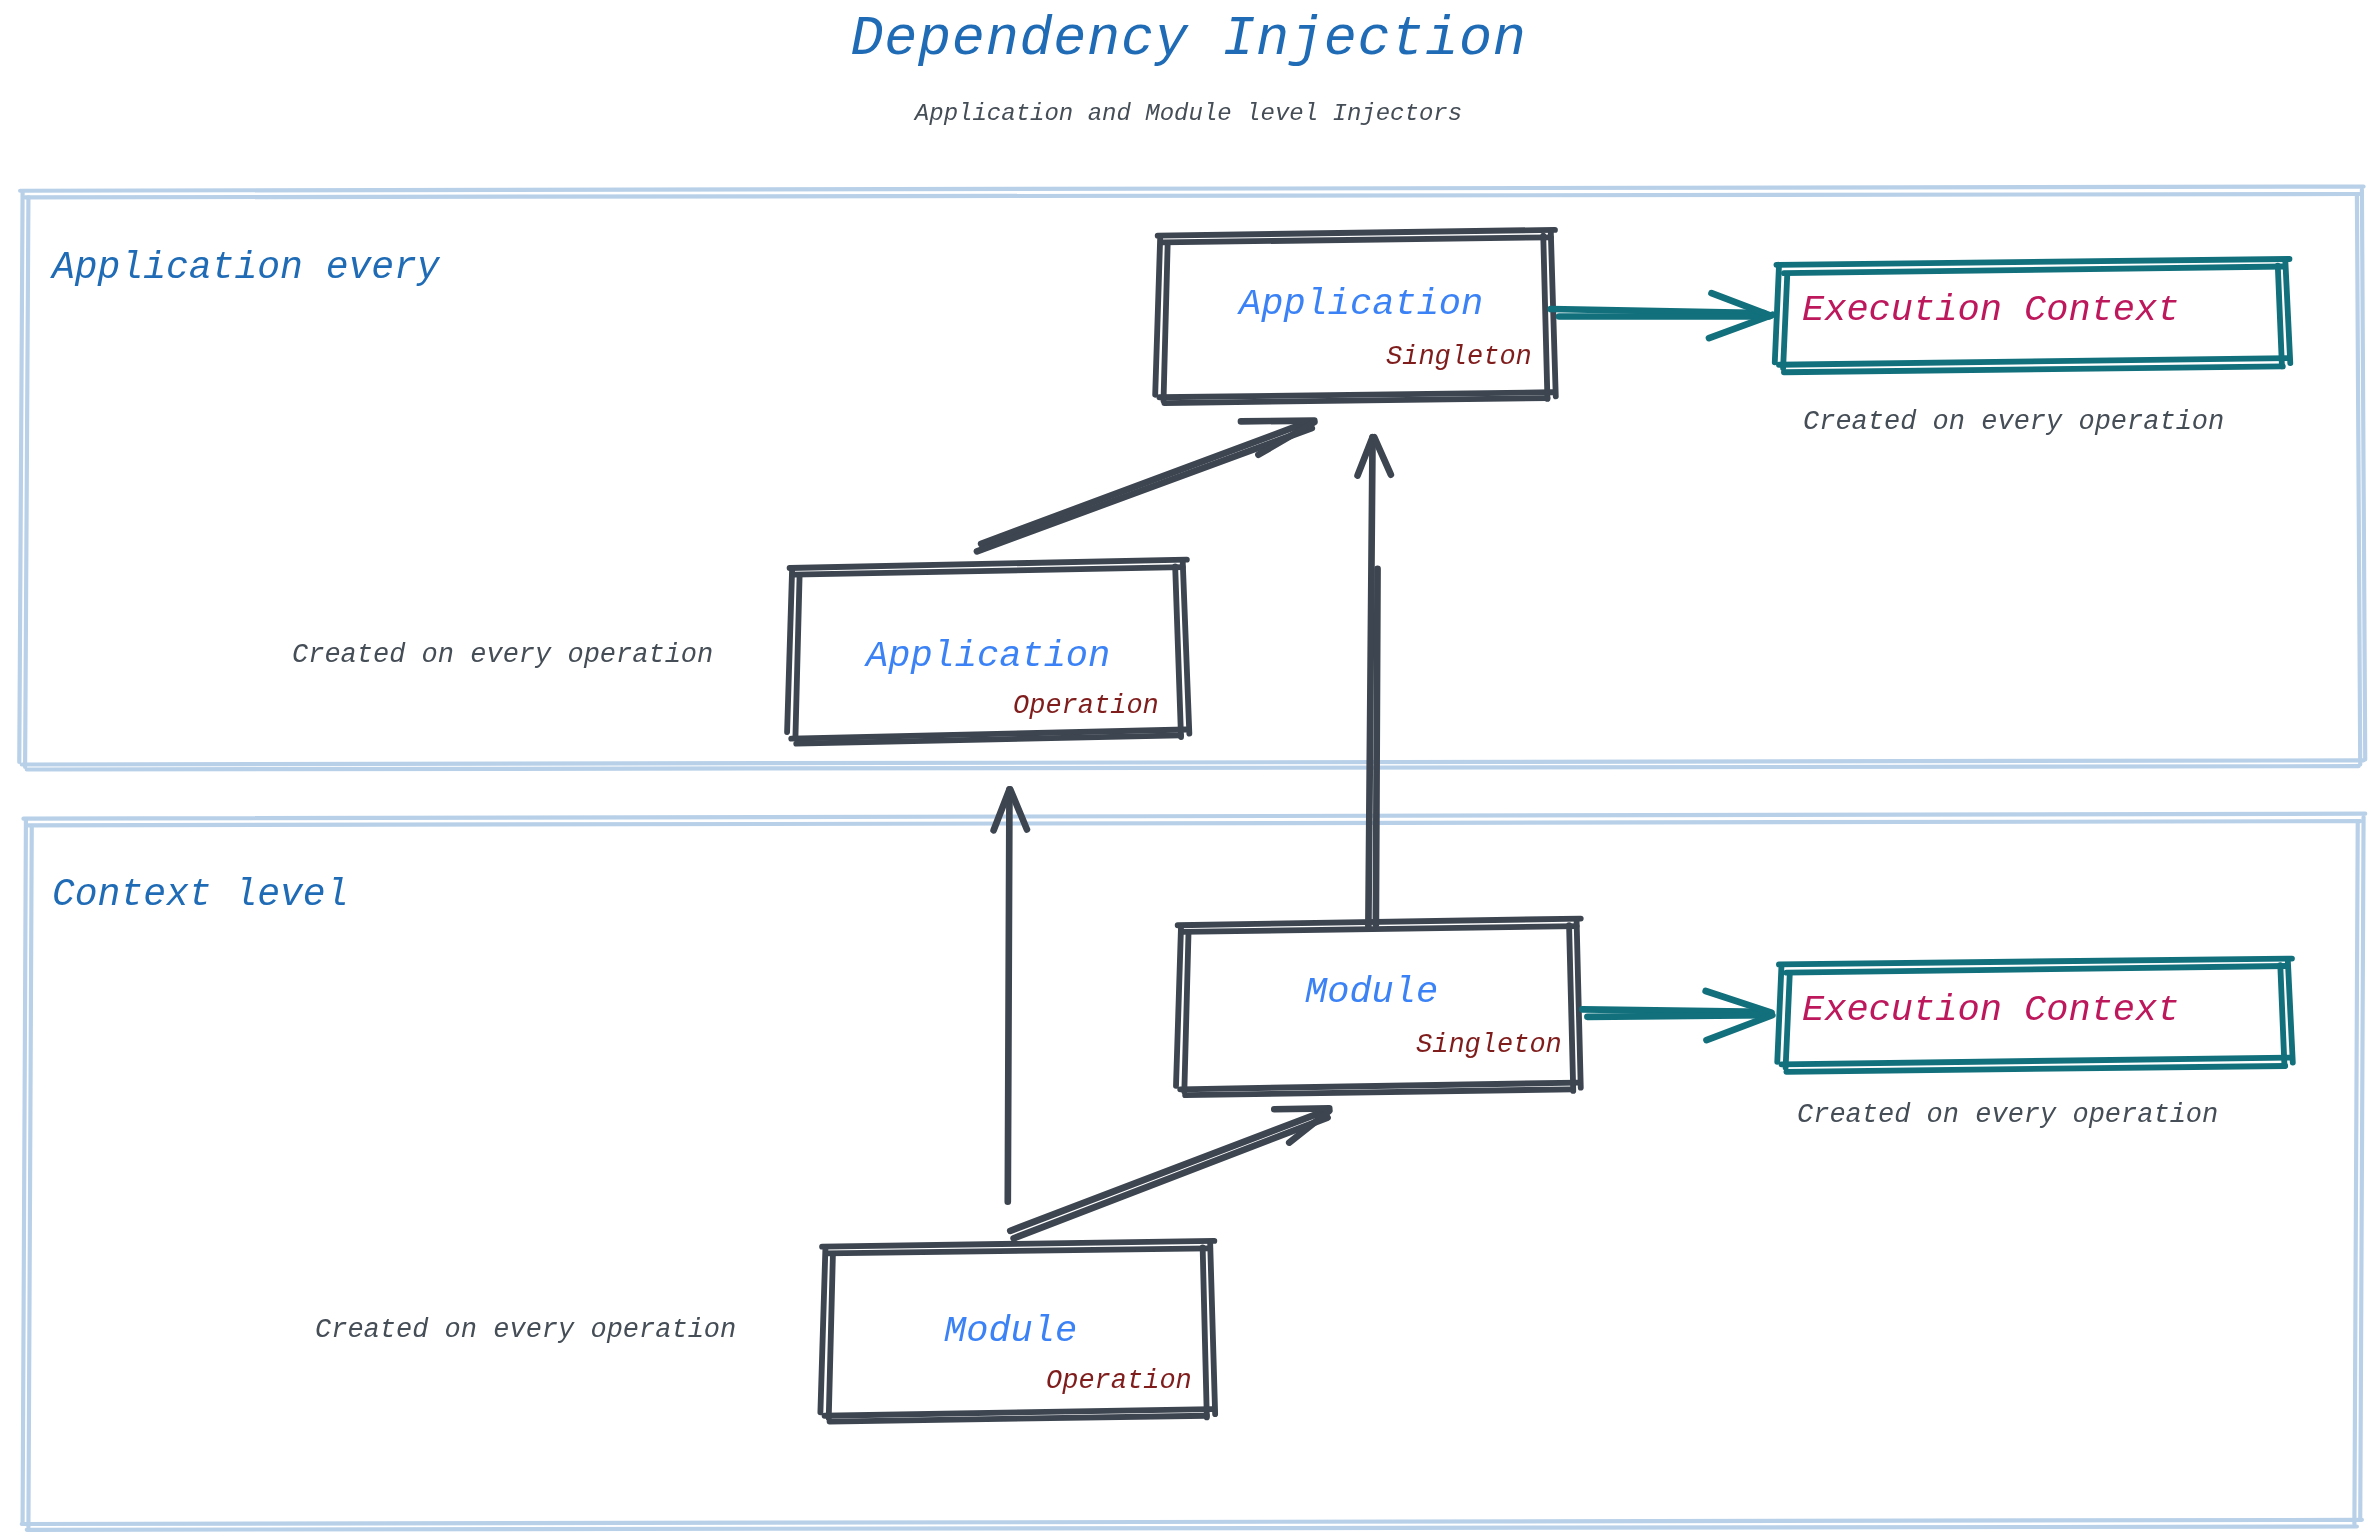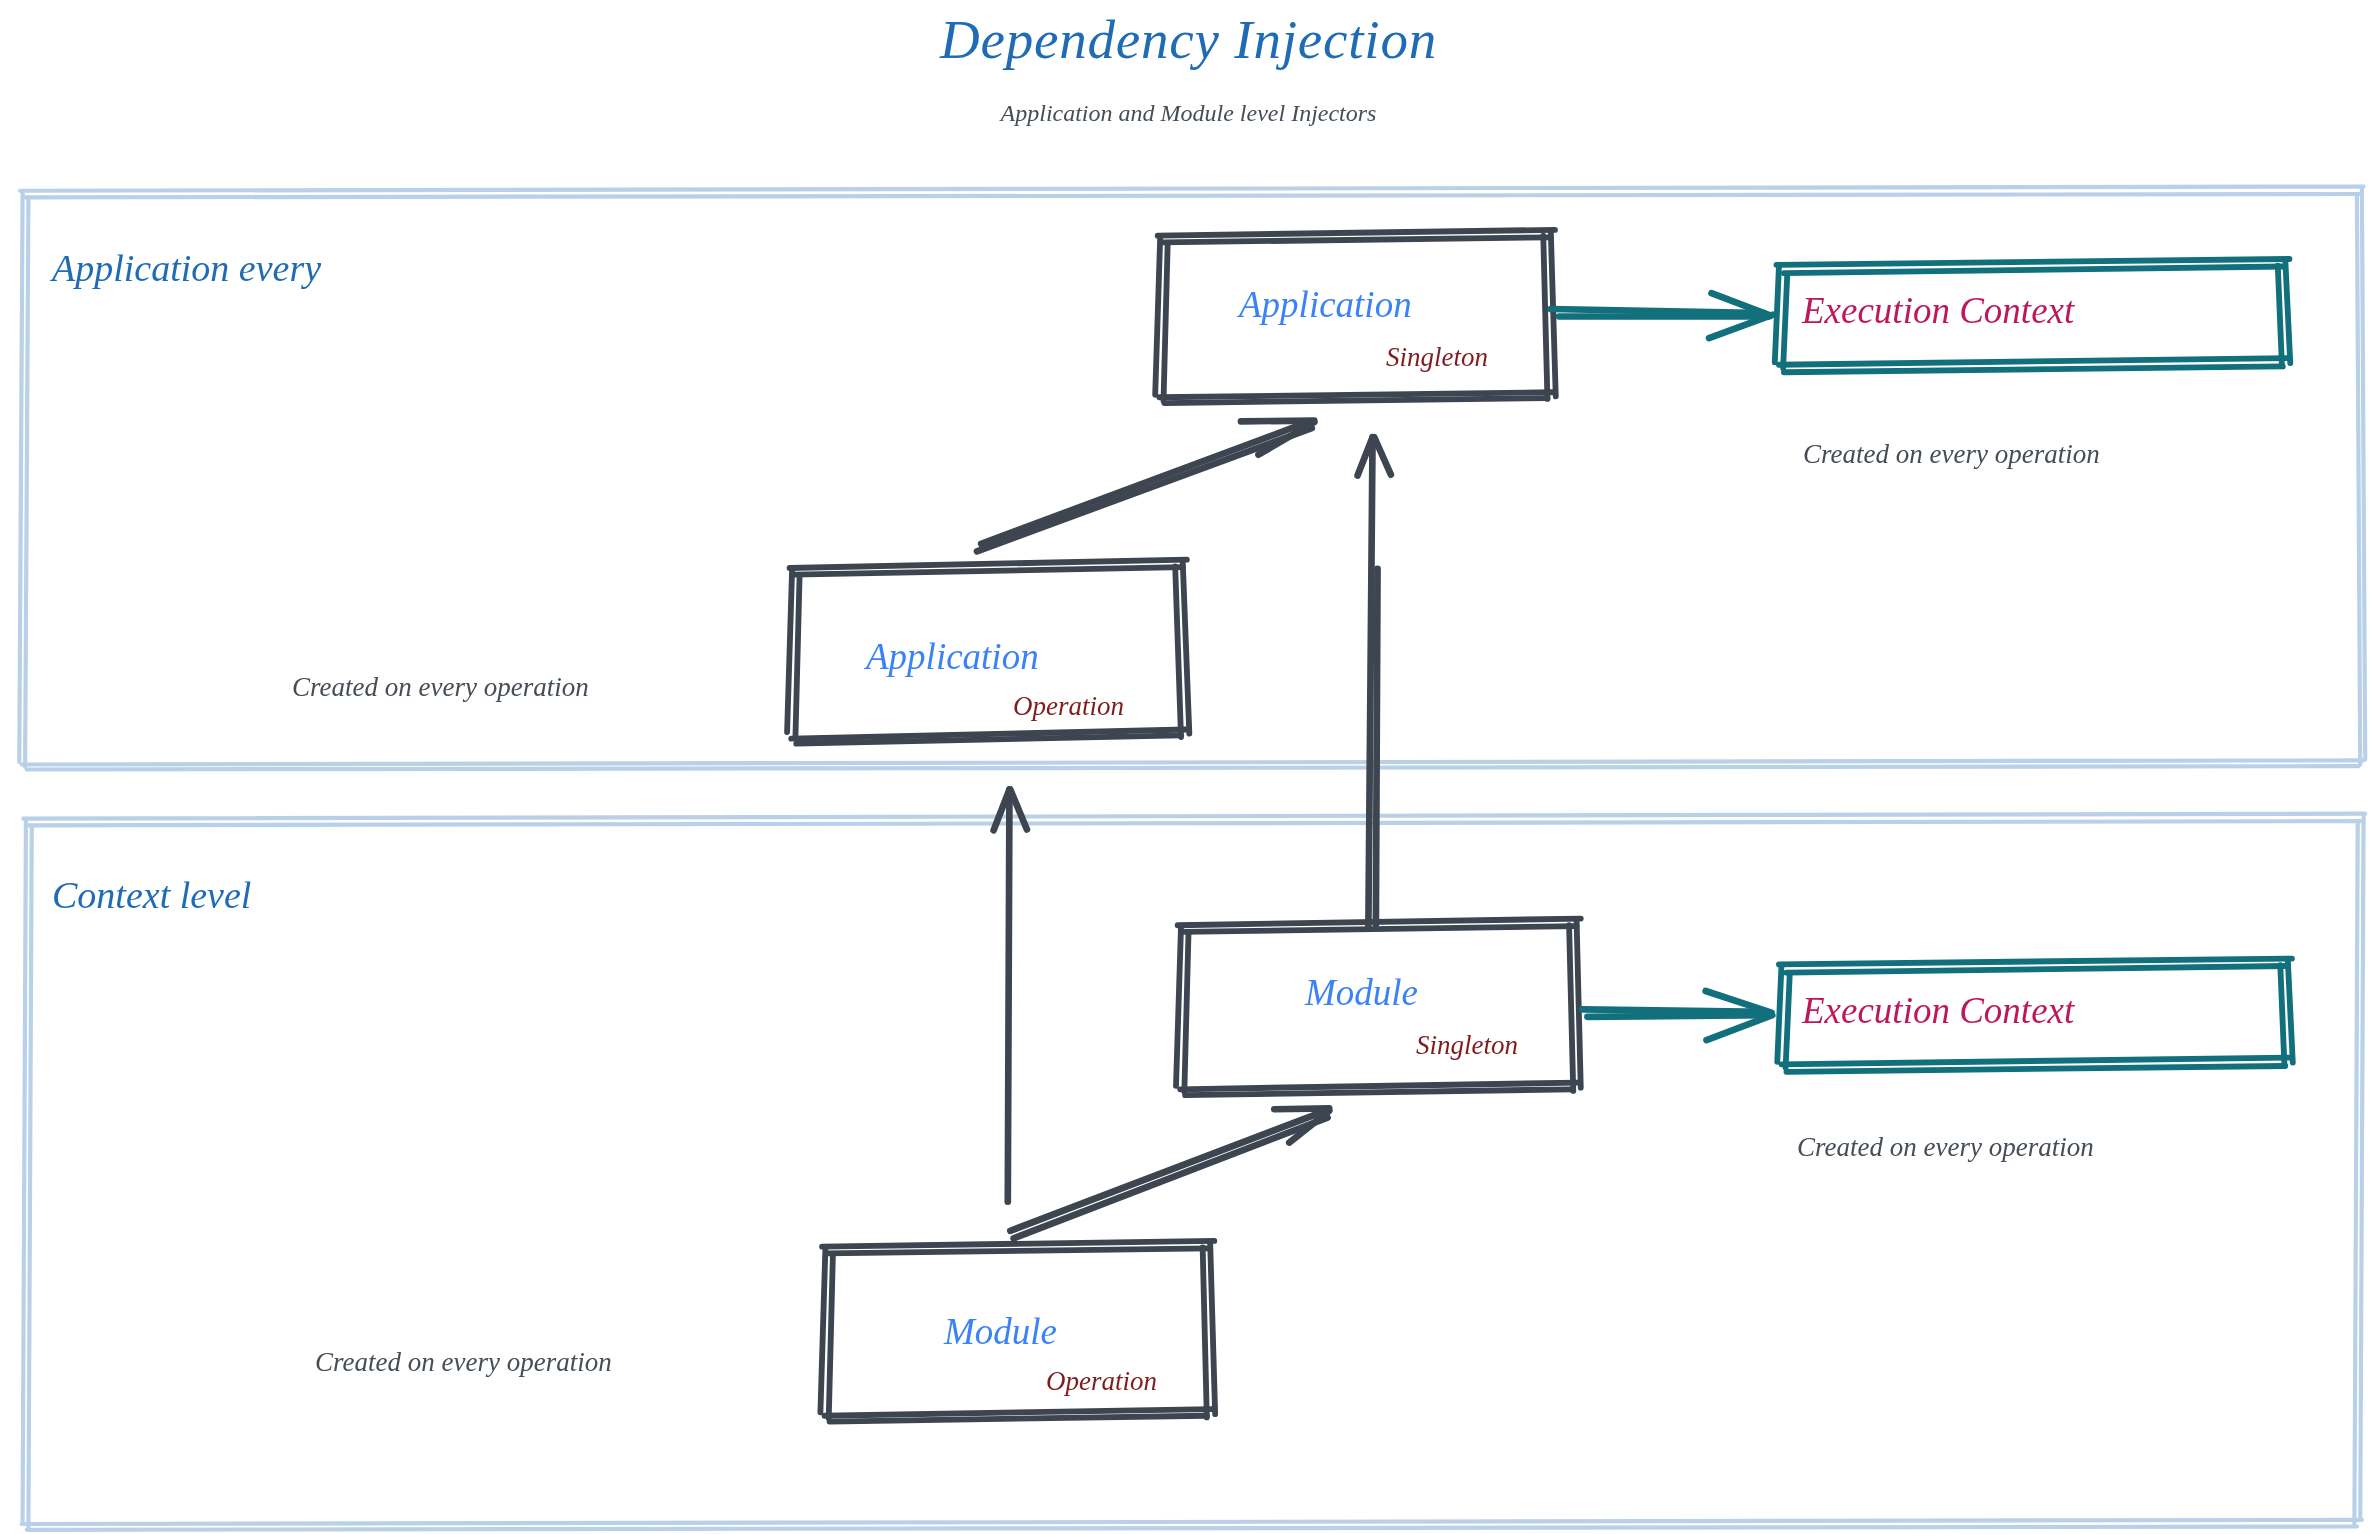--- a/index.html
+++ b/index.html
@@ -20,21 +20,21 @@
   #sketch-svg {
     position: absolute;
     left: 0;
     top: 0;
     width: 2377px;
     height: 1534px;
   }
   .lbl {
     position: absolute;
     white-space: nowrap;
-    font-family: Liberation Serif, serif;
+    font-family: Liberation Mono, monospace;
   }
 
   
   #title {
     left: 0; top: 8.3px; width: 2377px;
     text-align: center;
     font-size: 55px;
     color: #1f6bb5;
     font-weight: 400;
     letter-spacing: 0.8px;
@@ -70,21 +70,20 @@
   }
   .ctx-title {
     font-size: 37px;
     color: #be185d;
     font-style: italic;
   }
   .note {
     font-size: 27px;
     color: #454d56;
     font-style: italic;
-    margin-top: 32px;
   }
 
   
   #app-singleton-title   { left: 1239px; top: 283px; }
   #app-singleton-scope   { left: 1386px; top: 342px; }
   #app-operation-title   { left: 866px; top: 635px; }
   #app-operation-scope   { left: 1013px; top: 691px; }
   #mod-singleton-title   { left: 1305px; top: 971px; }
   #mod-singleton-scope   { left: 1416px; top: 1030px; }
   #mod-operation-title   { left: 944px; top: 1310px; }

